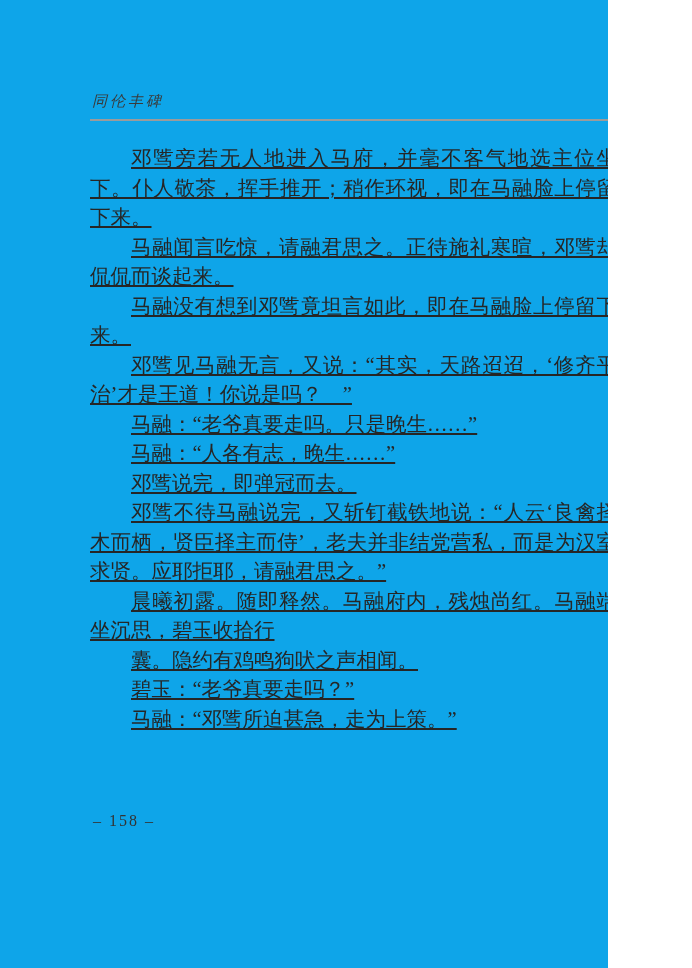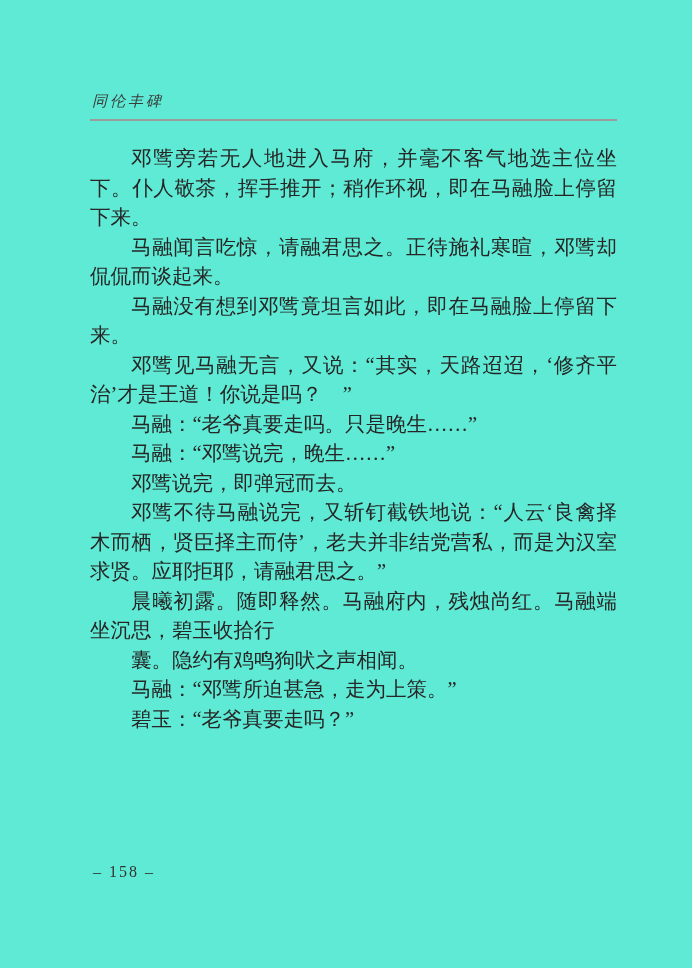--- a/index.html
+++ b/index.html
@@ -2,23 +2,23 @@
 <html><head>
 <meta charset="utf-8">
 <style>
   html, body {
     margin: 0;
     padding: 0;
     background: #ffffff;
   }
   .page {
     position: relative;
-    width: 692px;
+    width: 608px;
     height: 968px;
-    background: #5eead4;
+    background: #0ea5e9;
     overflow: hidden;
     font-family: "Liberation Serif", "DejaVu Serif", serif;
     color: #262626;
   }
   .running-header {
     position: absolute;
     left: 92px;
     top: 92px;
     font-size: 15px;
     font-style: italic;
@@ -38,50 +38,51 @@
     position: absolute;
     left: 90px;
     top: 144px;
     width: 527px;
     font-size: 20.5px;
     line-height: 29.5px;
     text-align: justify;
     text-justify: inter-ideograph;
     word-break: normal;
     color: #262626;
+    text-decoration: underline;
   }
   .para {
     margin: 0;
     padding: 0;
     text-indent: 2em;
   }
   .page-number {
     position: absolute;
     left: 93px;
-    top: 863px;
+    top: 812px;
     font-size: 16px;
     letter-spacing: 2px;
     color: #333333;
     white-space: nowrap;
   }
 </style>
 </head>
 <body>
 
 <div class="page">
   <div class="running-header">同伦丰碑</div>
   <div class="header-rule"></div>
   <div class="body-text">
       <p class="para">邓骘旁若无人地进入马府，并毫不客气地选主位坐下。仆人敬茶，挥手推开；稍作环视，即在马融脸上停留下来。</p>
       <p class="para">马融闻言吃惊，请融君思之。正待施礼寒暄，邓骘却侃侃而谈起来。</p>
       <p class="para">马融没有想到邓骘竟坦言如此，即在马融脸上停留下来。</p>
       <p class="para">邓骘见马融无言，又说：“其实，天路迢迢，‘修齐平治’才是王道！你说是吗？　”</p>
       <p class="para">马融：“老爷真要走吗。只是晚生……”</p>
-      <p class="para">马融：“邓骘说完，晚生……”</p>
+      <p class="para">马融：“人各有志，晚生……”</p>
       <p class="para">邓骘说完，即弹冠而去。</p>
       <p class="para">邓骘不待马融说完，又斩钉截铁地说：“人云‘良禽择木而栖，贤臣择主而侍’，老夫并非结党营私，而是为汉室求贤。应耶拒耶，请融君思之。”</p>
       <p class="para">晨曦初露。随即释然。马融府内，残烛尚红。马融端坐沉思，碧玉收拾行</p>
       <p class="para">囊。隐约有鸡鸣狗吠之声相闻。</p>
+      <p class="para">碧玉：“老爷真要走吗？”</p>
       <p class="para">马融：“邓骘所迫甚急，走为上策。”</p>
-      <p class="para">碧玉：“老爷真要走吗？”</p>
     </div>
   <div class="page-number">– 158 –</div>
 </div>
 
 </body></html>

